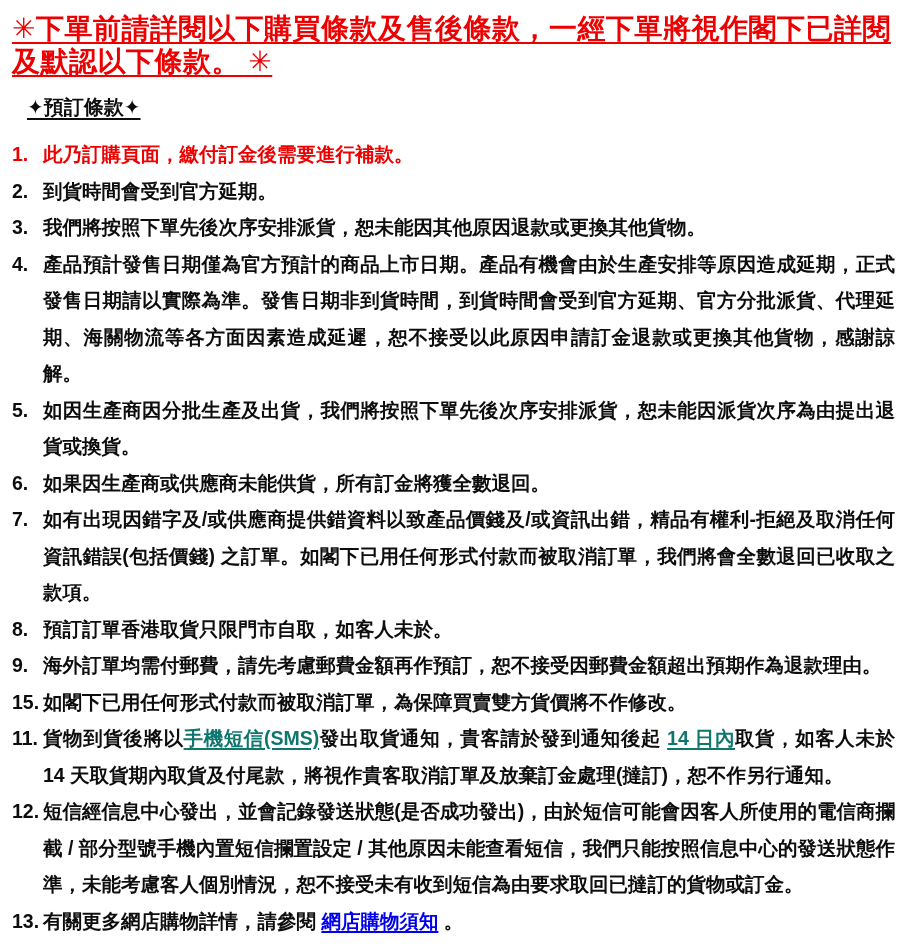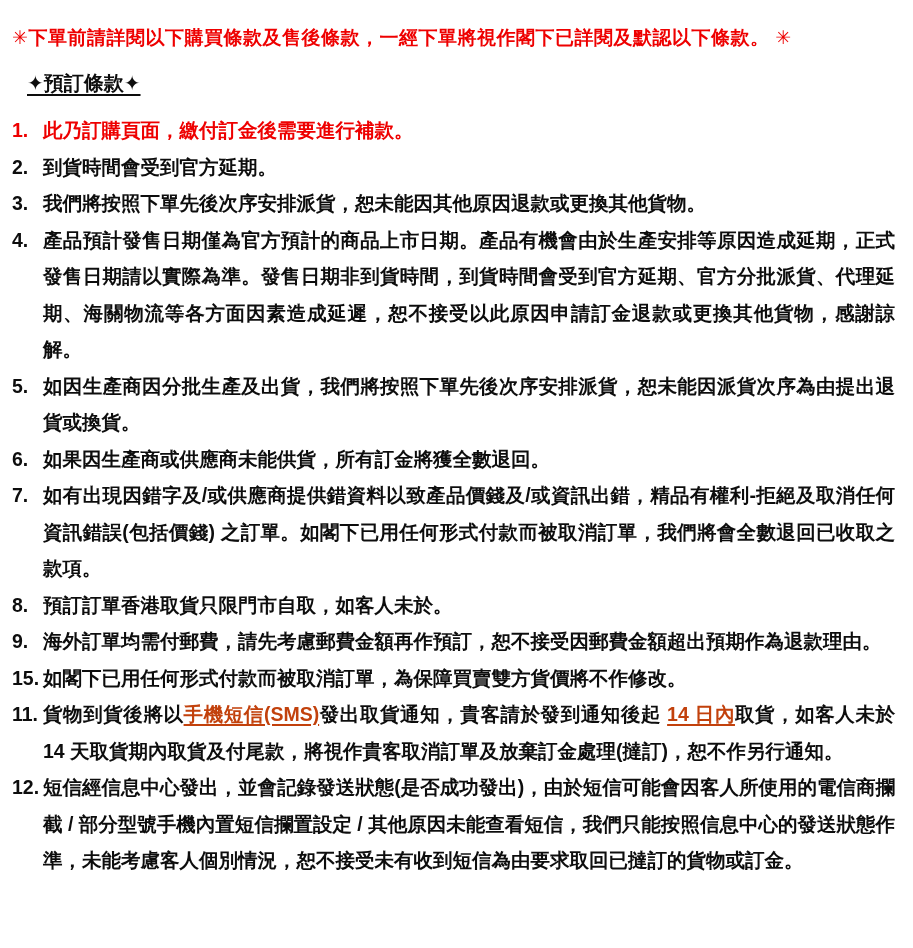--- a/index.html
+++ b/index.html
@@ -6,42 +6,43 @@
   body{
     width:913px;height:948px;
     font-family:"Liberation Sans","DejaVu Sans",sans-serif;
     font-weight:bold;
     color:#0d0d0d;
     box-sizing:border-box;
     overflow:hidden;
   }
   .page{padding:9px 18px 0 12px;box-sizing:border-box;}
   .notice{
-    font-size:19px;
+    font-size:28px;
     line-height:33px;
     letter-spacing:0.5px;
+    text-decoration:underline;
     text-decoration-thickness:2px;
     text-underline-offset:4px;
-    margin:12px 0 13px 0;
+    margin:3px 0 13px 0;
   }
   .red-text{color:#ee0000;}
   .section-title{
     display:inline-block;
     font-size:20px;
     line-height:33px;
     text-decoration:underline;
     text-decoration-thickness:2px;
     text-underline-offset:4px;
     margin:0 0 12px 15px;
   }
   .terms-list{margin:0;padding:0;}
   .term-item{display:flex;font-size:19.5px;line-height:36.5px;}
   .term-num{flex:0 0 31px;white-space:nowrap;}
   .term-text{flex:1;text-align:justify;text-justify:inter-ideograph;}
-  .em-red{color:#c2410c;text-decoration:underline;text-decoration-thickness:2px;text-underline-offset:3px;}
+  .em-red{color:#0f766e;text-decoration:underline;text-decoration-thickness:2px;text-underline-offset:3px;}
   .link{color:#0000ee;text-decoration:underline;text-decoration-thickness:2px;text-underline-offset:3px;cursor:pointer;}
 </style>
 </head>
 <body>
 
 <div class="page">
 
   <div class="notice red-text">✳下單前請詳閱以下購買條款及售後條款，一經下單將視作閣下已詳閱及默認以下條款。 ✳</div>
 
   <div>
@@ -90,15 +91,19 @@
         <span class="term-text"><span>如閣下已用任何形式付款而被取消訂單，為保障買賣雙方貨價將不作修改。</span></span>
       </div>
       <div class="term-item">
         <span class="term-num">11.</span>
         <span class="term-text"><span>貨物到貨後將以</span><span class="em-red">手機短信(SMS)</span><span>發出取貨通知，貴客請於發到通知後起 </span><span class="em-red">14 日內</span><span>取貨，如客人未於 14 天取貨期內取貨及付尾款，將視作貴客取消訂單及放棄訂金處理(撻訂)，恕不作另行通知。</span></span>
       </div>
       <div class="term-item">
         <span class="term-num">12.</span>
         <span class="term-text"><span>短信經信息中心發出，並會記錄發送狀態(是否成功發出)，由於短信可能會因客人所使用的電信商攔截 / 部分型號手機內置短信攔置設定 / 其他原因未能查看短信，我們只能按照信息中心的發送狀態作準，未能考慮客人個別情況，恕不接受未有收到短信為由要求取回已撻訂的貨物或訂金。</span></span>
       </div>
+      <div class="term-item">
+        <span class="term-num">13.</span>
+        <span class="term-text"><span>有關更多網店購物詳情，請參閱 </span><span class="link">網店購物須知</span><span> 。</span></span>
+      </div>
     </div>
 
 </div>
 
 </body></html>

